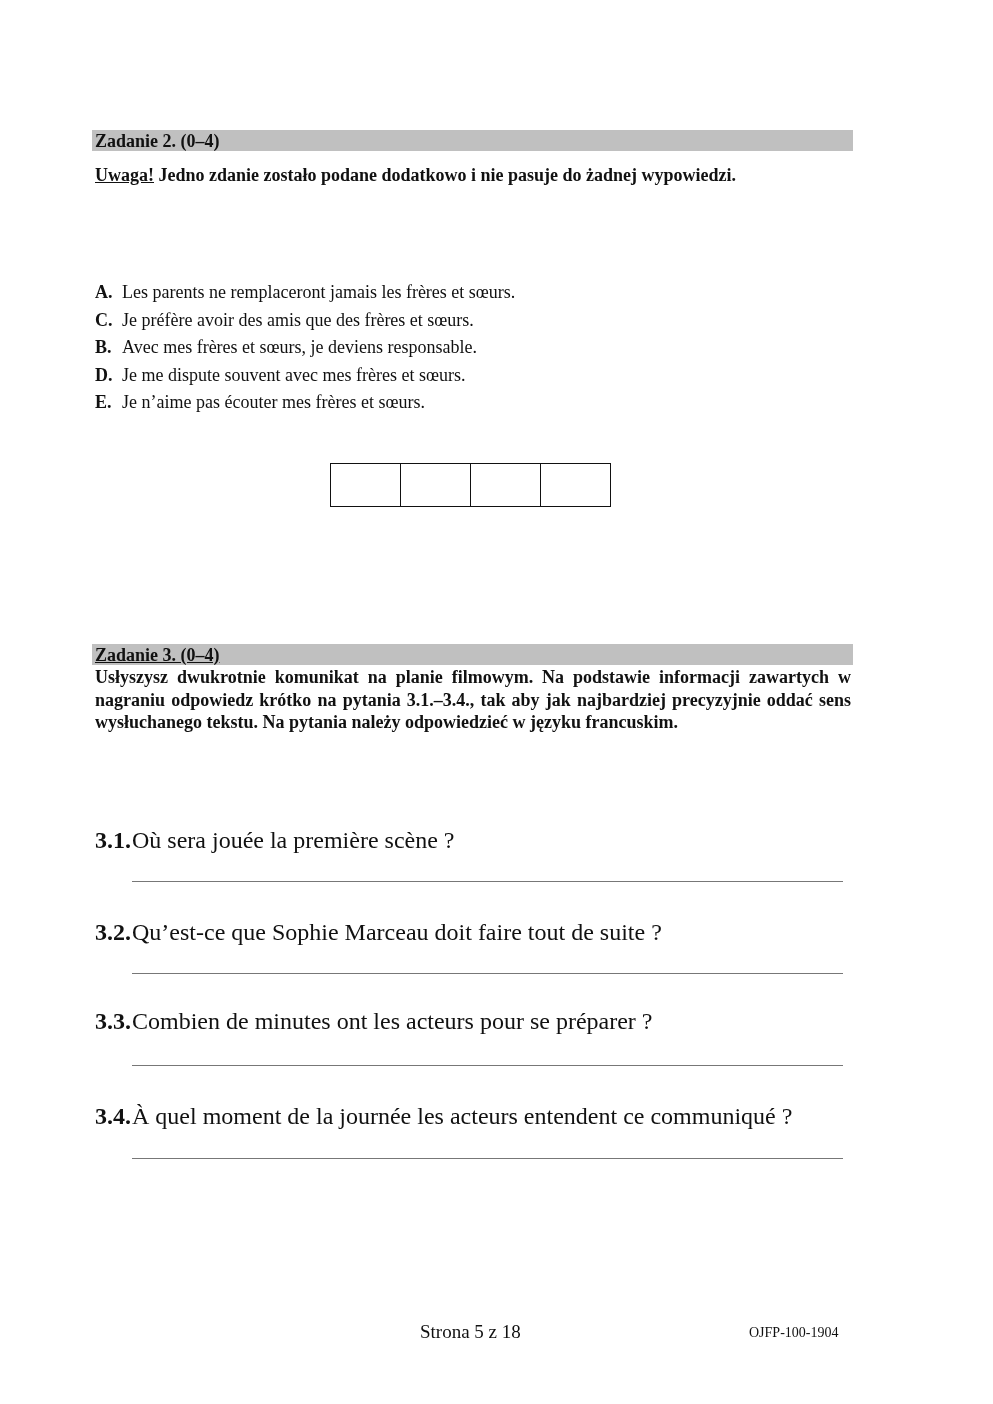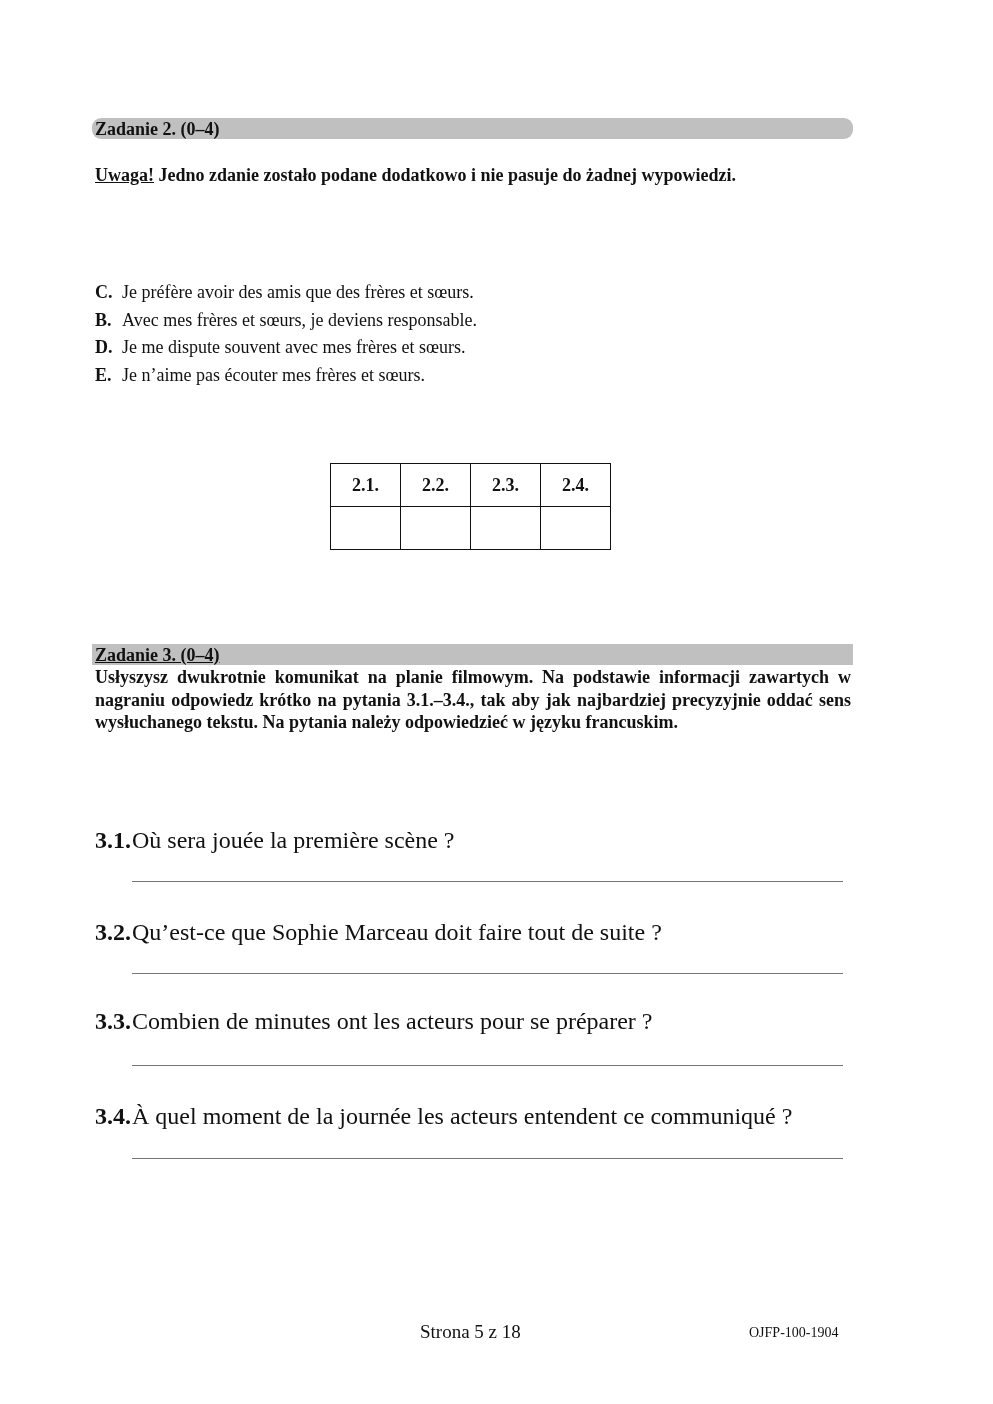--- a/index.html
+++ b/index.html
@@ -36,49 +36,46 @@
     .answer-line {
       position: absolute; left: 132px; width: 711px; height: 0;
       border-top: 1px solid #777;
     }
     .footer-page { position: absolute; left: 420px; top: 1321px; font-size: 19px; }
     .footer-code { position: absolute; left: 749px; top: 1325px; font-size: 14px; }
   </style>
 </head>
 <body>
 
-<div class="task-header" style="top:118px;border-radius:9px;">Zadanie 2. (0–4)</div>
+<div class="task-header" style="top:130px;">Zadanie 2. (0–4)</div>
 <div class="instructions" style="top:141px;">
   <br>
   <span class="underline">Uwaga!</span><span> Jedno zdanie zostało podane dodatkowo i nie pasuje do żadnej wypowiedzi.</span>
 </div>
 
 <div class="options">
+  <div class="option">
+    <span class="letter">A.</span><span>Les parents ne remplaceront jamais les frères et sœurs.</span>
+  </div>
   <div class="option">
     <span class="letter">C.</span><span>Je préfère avoir des amis que des frères et sœurs.</span>
   </div>
   <div class="option">
     <span class="letter">B.</span><span>Avec mes frères et sœurs, je deviens responsable.</span>
   </div>
   <div class="option">
     <span class="letter">D.</span><span>Je me dispute souvent avec mes frères et sœurs.</span>
   </div>
   <div class="option">
     <span class="letter">E.</span><span>Je n’aime pas écouter mes frères et sœurs.</span>
   </div>
 </div>
 
 <table class="answers">
   <tbody>
-      <tr>
-    <td>2.1.</td>
-    <td>2.2.</td>
-    <td>2.3.</td>
-    <td>2.4.</td>
-  </tr>
   <tr>
     <td></td>
     <td></td>
     <td></td>
     <td></td>
   </tr>
 </tbody>
   </table>
 
 <div class="task-header" style="top:644px;text-decoration:underline;">Zadanie 3. (0–4)</div>

